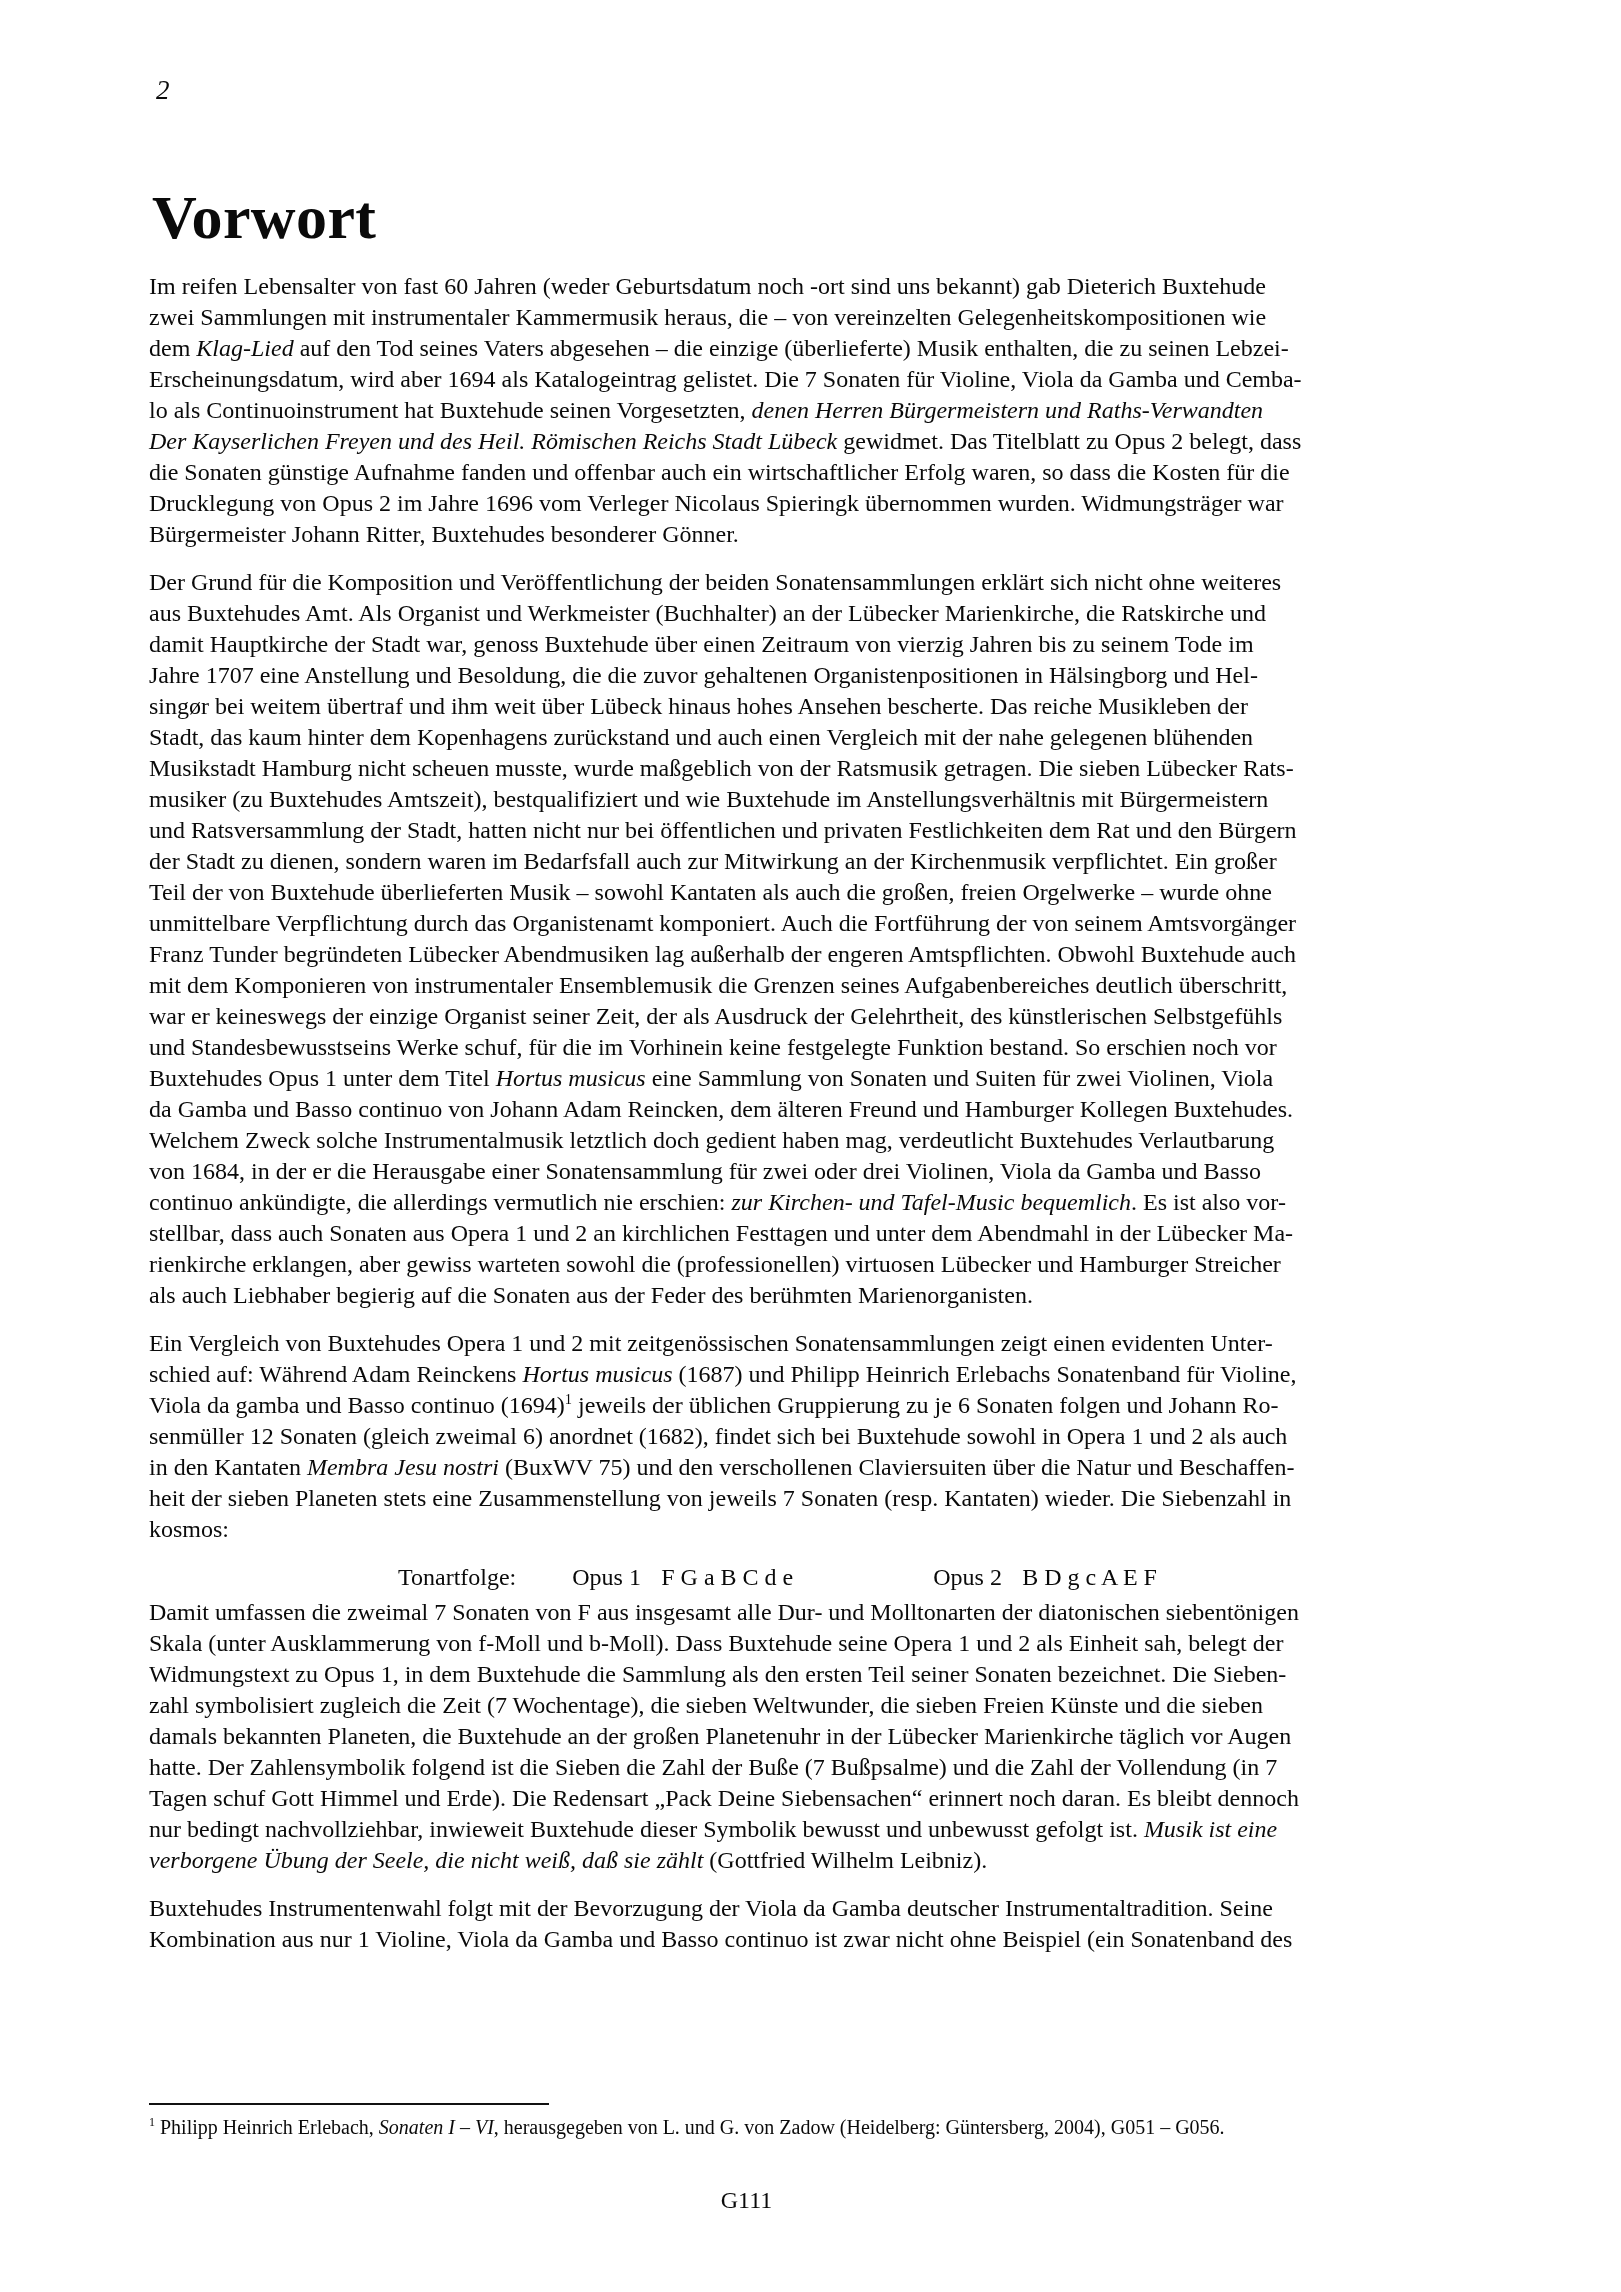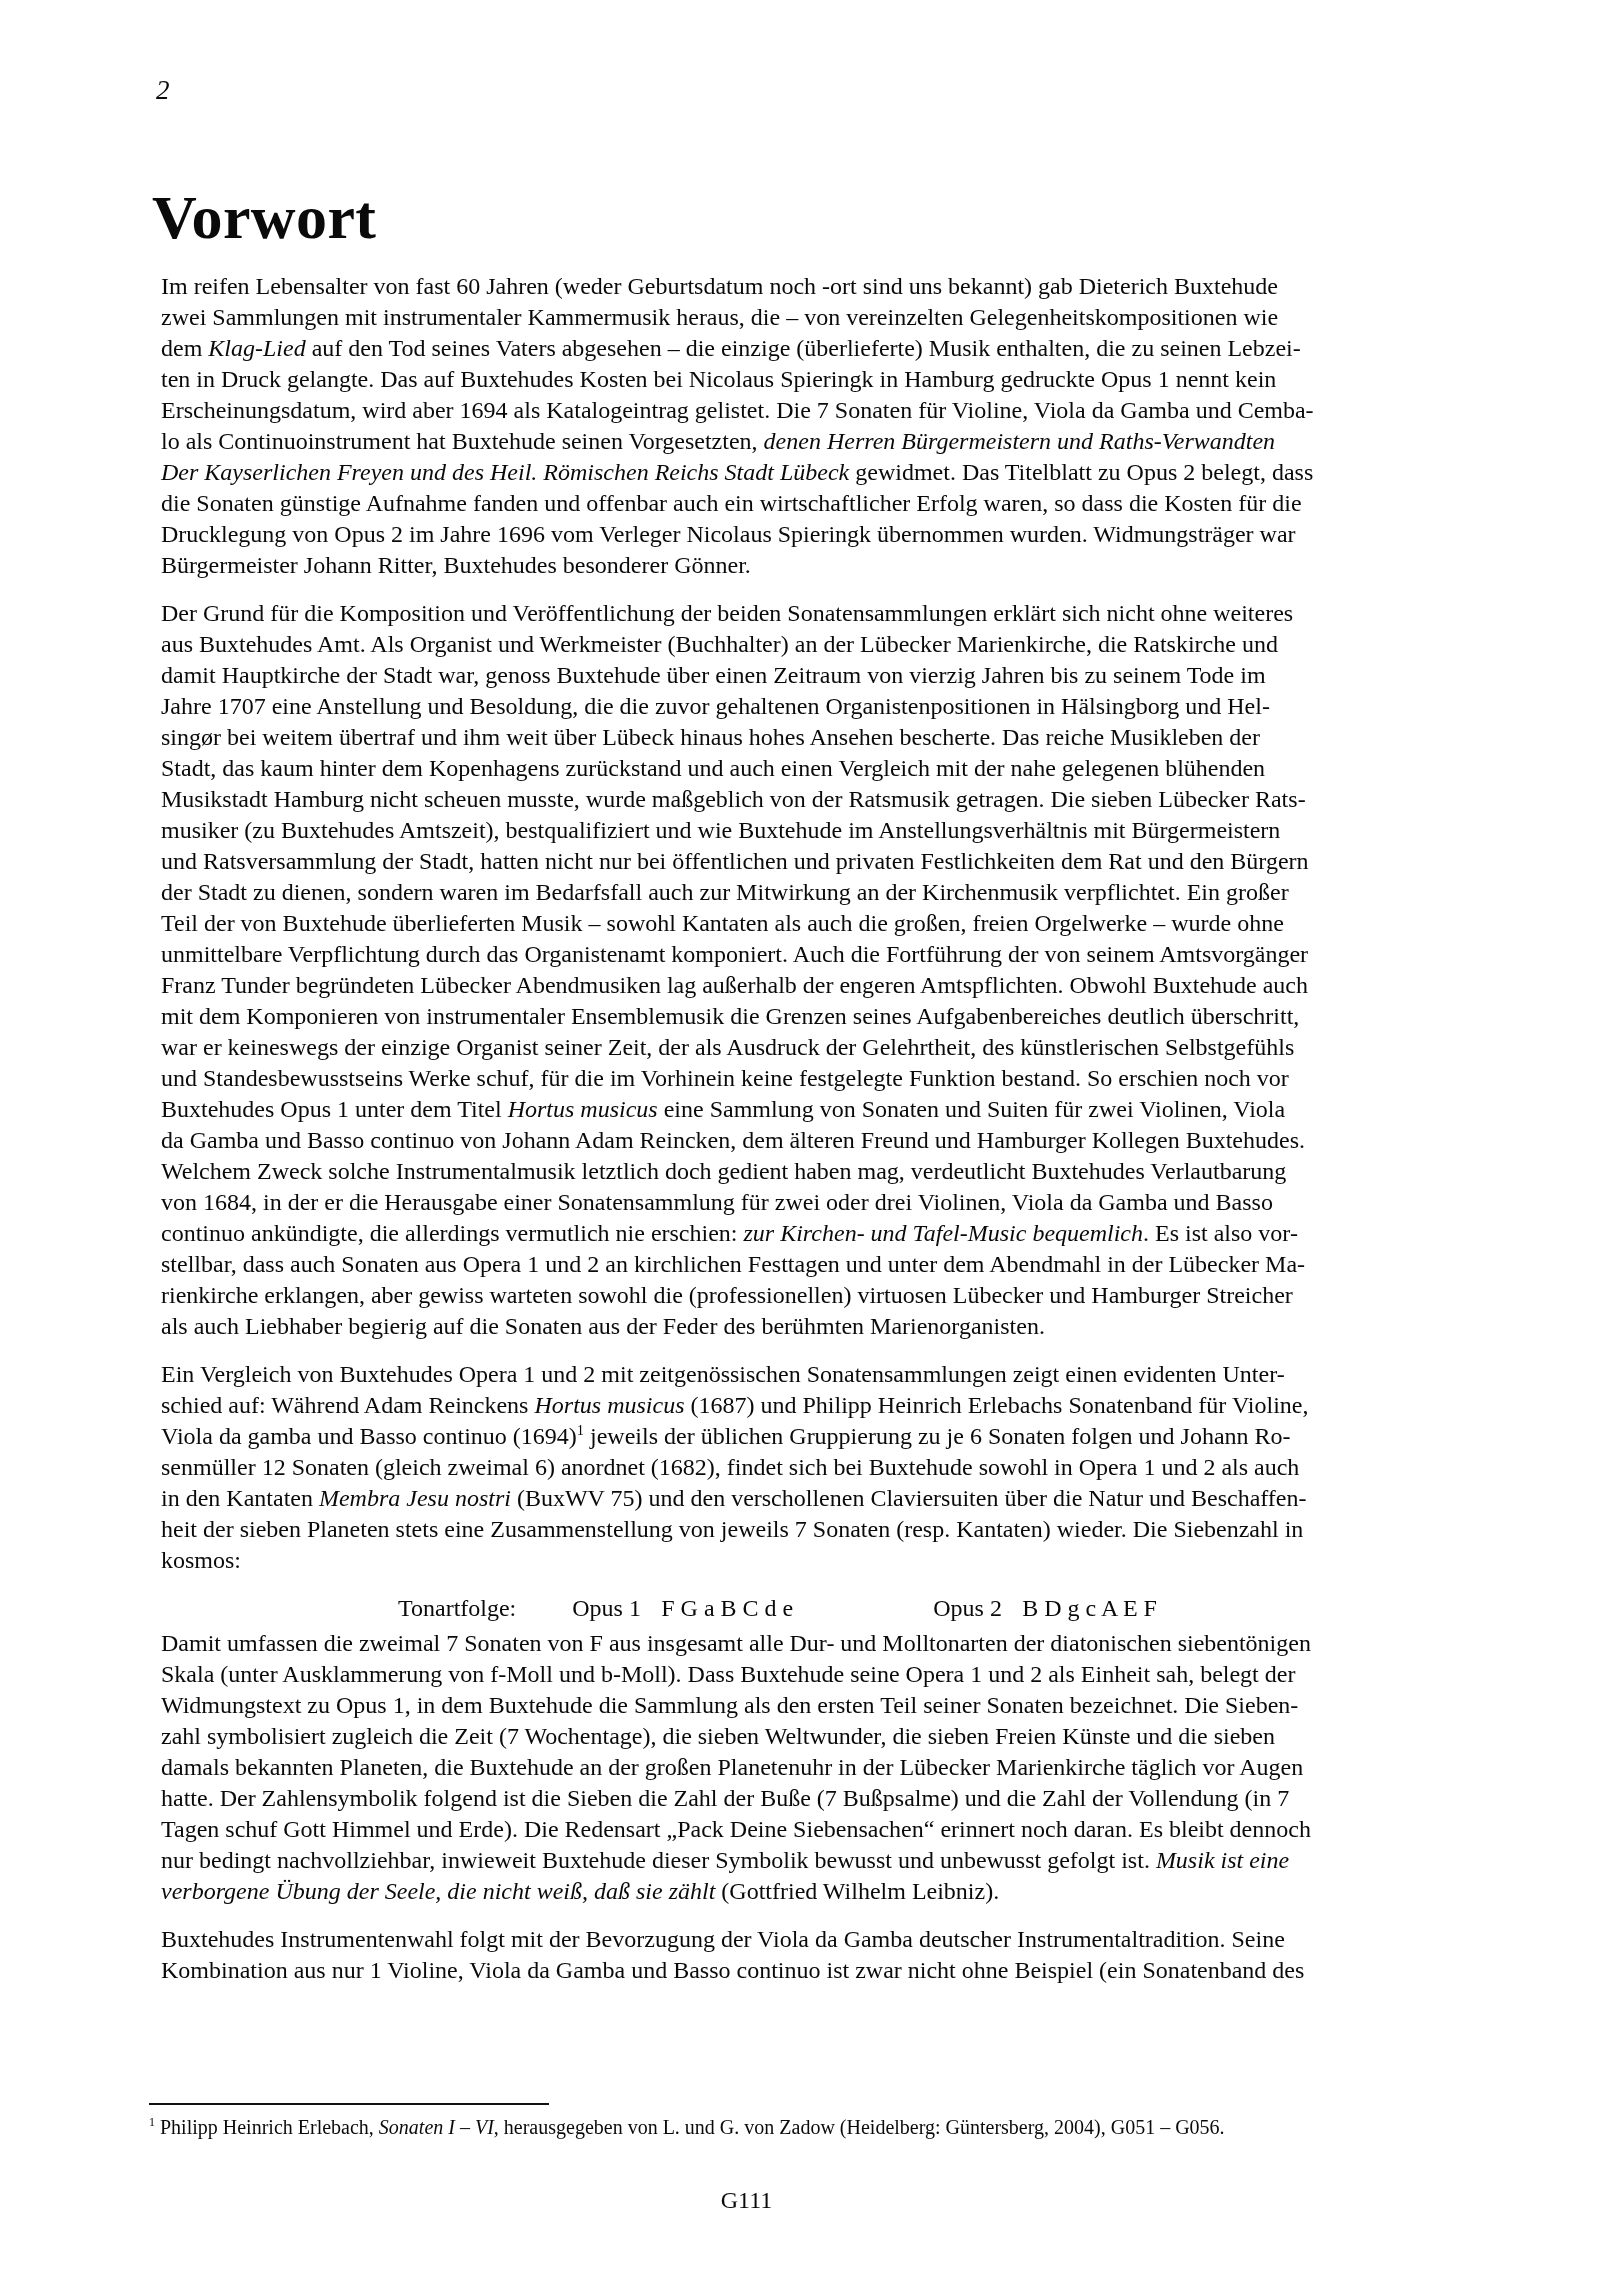--- a/index.html
+++ b/index.html
@@ -17,21 +17,21 @@
   }
   .doc-title{
     position:absolute;left:152px;top:190px;margin:0;
     font-size:62px;font-weight:bold;line-height:54px;
     letter-spacing:0.4px;
   }
   .body-text{
     position:absolute;left:149px;top:271px;width:1343px;
     font-size:24px;line-height:31px;
   }
-  .para{margin:0 0 17px 12px;}
+  .para{margin:0 0 17px 0;}
   .line{white-space:nowrap;}
   .it{font-style:italic;}
   .sup{font-size:0.6em;vertical-align:super;line-height:0;}
   .tonart-line{margin:0 0 4px 0;white-space:nowrap;}
   .tonart-line .tl{display:inline-block;}
   .ml-label{margin-left:249px;}
   .ml-opus1{margin-left:50px;}
   .ml-keys{margin-left:14.3px;}
   .ml-opus2{margin-left:134px;}
   .footnote-rule{
@@ -55,21 +55,20 @@
   <div class="pagenum">2</div>
 
   <h1 class="doc-title">Vorwort</h1>
 
   <div class="body-text">
     <div id="paras-before">
         <div class="para">
           <div class="line"><span>Im reifen Lebensalter von fast 60 Jahren (weder Geburtsdatum noch -ort sind uns bekannt) gab Dieterich Buxtehude</span></div>
           <div class="line"><span>zwei Sammlungen mit instrumentaler Kammermusik heraus, die – von vereinzelten Gelegenheitskompositionen wie</span></div>
           <div class="line"><span>dem </span><span class="it">Klag-Lied</span><span> auf den Tod seines Vaters abgesehen – die einzige (überlieferte) Musik enthalten, die zu seinen Lebzei-</span></div>
-          <div class="line"><span>ten in Druck gelangte. Das auf Buxtehudes Kosten bei Nicolaus Spieringk in Hamburg gedruckte Opus 1 nennt kein</span></div>
           <div class="line"><span>Erscheinungsdatum, wird aber 1694 als Katalogeintrag gelistet. Die 7 Sonaten für Violine, Viola da Gamba und Cemba-</span></div>
           <div class="line"><span>lo als Continuoinstrument hat Buxtehude seinen Vorgesetzten, </span><span class="it">denen Herren Bürgermeistern und Raths-Verwandten</span></div>
           <div class="line"><span class="it">Der Kayserlichen Freyen und des Heil. Römischen Reichs Stadt Lübeck</span><span> gewidmet. Das Titelblatt zu Opus 2 belegt, dass</span></div>
           <div class="line"><span>die Sonaten günstige Aufnahme fanden und offenbar auch ein wirtschaftlicher Erfolg waren, so dass die Kosten für die</span></div>
           <div class="line"><span>Drucklegung von Opus 2 im Jahre 1696 vom Verleger Nicolaus Spieringk übernommen wurden. Widmungsträger war</span></div>
           <div class="line"><span>Bürgermeister Johann Ritter, Buxtehudes besonderer Gönner.</span></div>
         </div>
         <div class="para">
           <div class="line"><span>Der Grund für die Komposition und Veröffentlichung der beiden Sonatensammlungen erklärt sich nicht ohne weiteres</span></div>
           <div class="line"><span>aus Buxtehudes Amt. Als Organist und Werkmeister (Buchhalter) an der Lübecker Marienkirche, die Ratskirche und</span></div>

